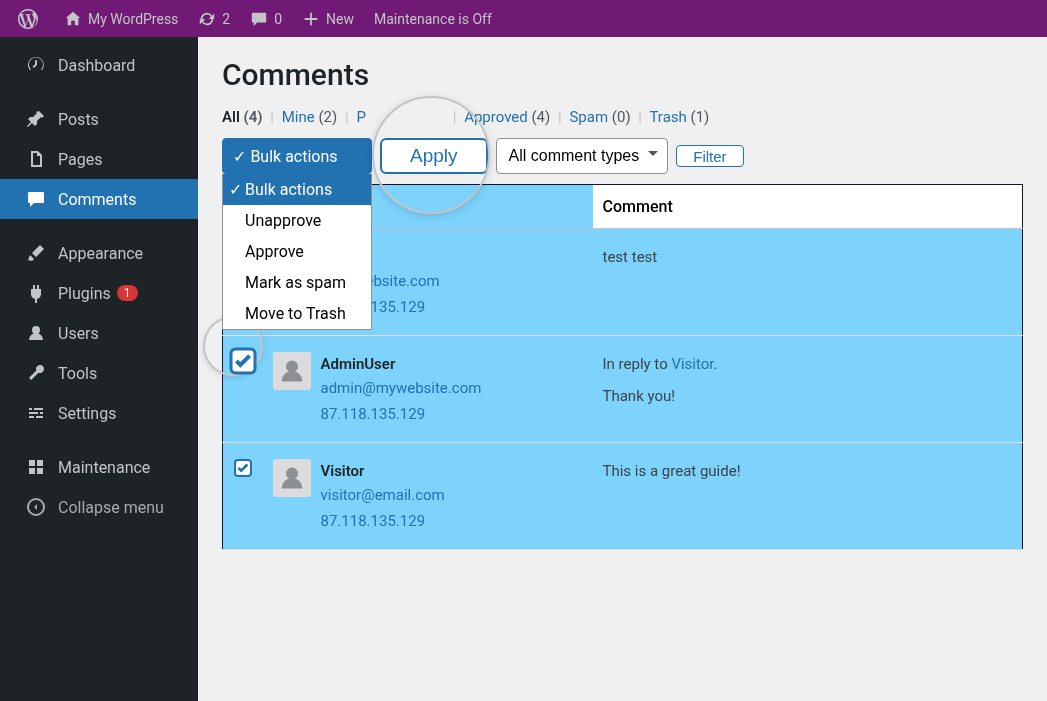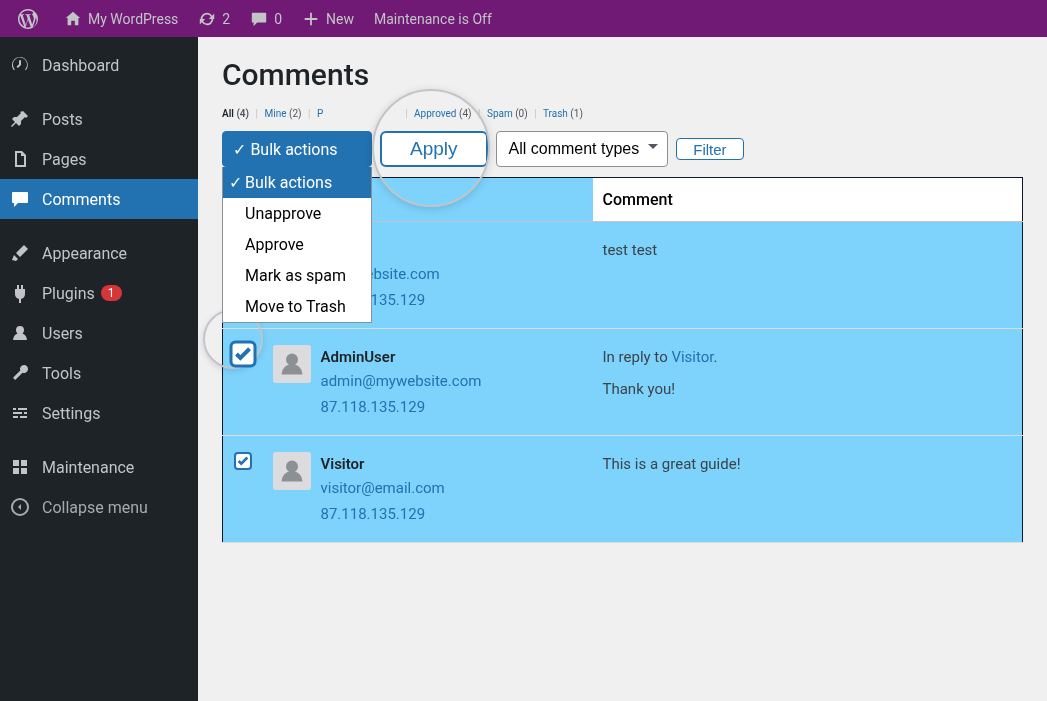--- a/index.html
+++ b/index.html
@@ -5,31 +5,31 @@
 * { margin: 0; padding: 0; box-sizing: border-box; }
 body { font-family: -apple-system, BlinkMacSystemFont, "Segoe UI", Roboto, sans-serif; font-size: 14px; background: #f0f0f1; width: 1047px; height: 701px; overflow: hidden; }
 
 .admin-bar { background: #701a75; color: #c3c4c7; height: 37px; display: flex; align-items: center; padding: 0 8px; font-size: 14px; }
 .admin-bar .ab-item { display: flex; align-items: center; padding: 0 10px; height: 37px; color: #c3c4c7; cursor: pointer; }
 .ab-icon { margin-right: 6px; display:flex; align-items:center; }
 
 .container { display: flex; height: calc(100% - 37px); }
 
 .sidebar { width: 198px; background: #1d2327; color: #c3c4c7; flex-shrink: 0; padding-top: 8px; }
-.menu-item { display: flex; align-items: center; padding: 10px 8px; font-size: 16px; cursor: pointer; position: relative; }
+.menu-item { display: flex; align-items: center; padding: 10px 24px; font-size: 16px; cursor: pointer; position: relative; }
 .menu-item.current { background: #2271b1; color: #fff; }
 .menu-item.current::after { content: ""; position: absolute; right: -8px; top: 50%; transform: translateY(-50%); border: 8px solid transparent; border-right-color: #f0f0f1; }
 .menu-icon { width: 24px; margin-right: 10px; display: flex; align-items: center; justify-content: center; }
 .menu-sep { height: 14px; }
 .badge { background: #d63638; color: #fff; border-radius: 10px; font-size: 12px; padding: 1px 7px; margin-left: 6px; }
 
 .main { flex: 1; padding: 20px 24px; overflow: auto; position: relative; }
 h1 { font-size: 30px; font-weight: 500; color: #1d2327; margin-bottom: 16px; }
 
-.subsubsub { font-size: 10px; margin-bottom: 12px; color: #646970; }
+.subsubsub { font-size: 15px; margin-bottom: 12px; color: #646970; }
 .subsubsub a { color: #2271b1; text-decoration: none; }
 .subsubsub .current { color: #1d2327; font-weight: 600; }
 .subsubsub .sep { color: #c3c4c7; margin: 0 4px; }
 .count { color: #50575e; }
 
 .tablenav { display: flex; align-items: center; gap: 8px; margin-bottom: 10px; position: relative; }
 .bulk-select-wrap { position: relative; width: 150px; }
 .bulk-select { width: 150px; height: 36px; border: 1px solid #2271b1; background: #2271b1; color: #fff; border-radius: 4px; padding: 0 10px; font-size: 16px; display: flex; align-items: center; cursor: pointer; }
 .bulk-dropdown { position: absolute; top: 36px; left: 0; width: 150px; background: #fff; border: 1px solid #8c8f94; border-top: none; z-index: 20; }
 .bulk-dropdown .opt { padding: 6px 10px 6px 22px; font-size: 16px; cursor: pointer; position:relative; }

